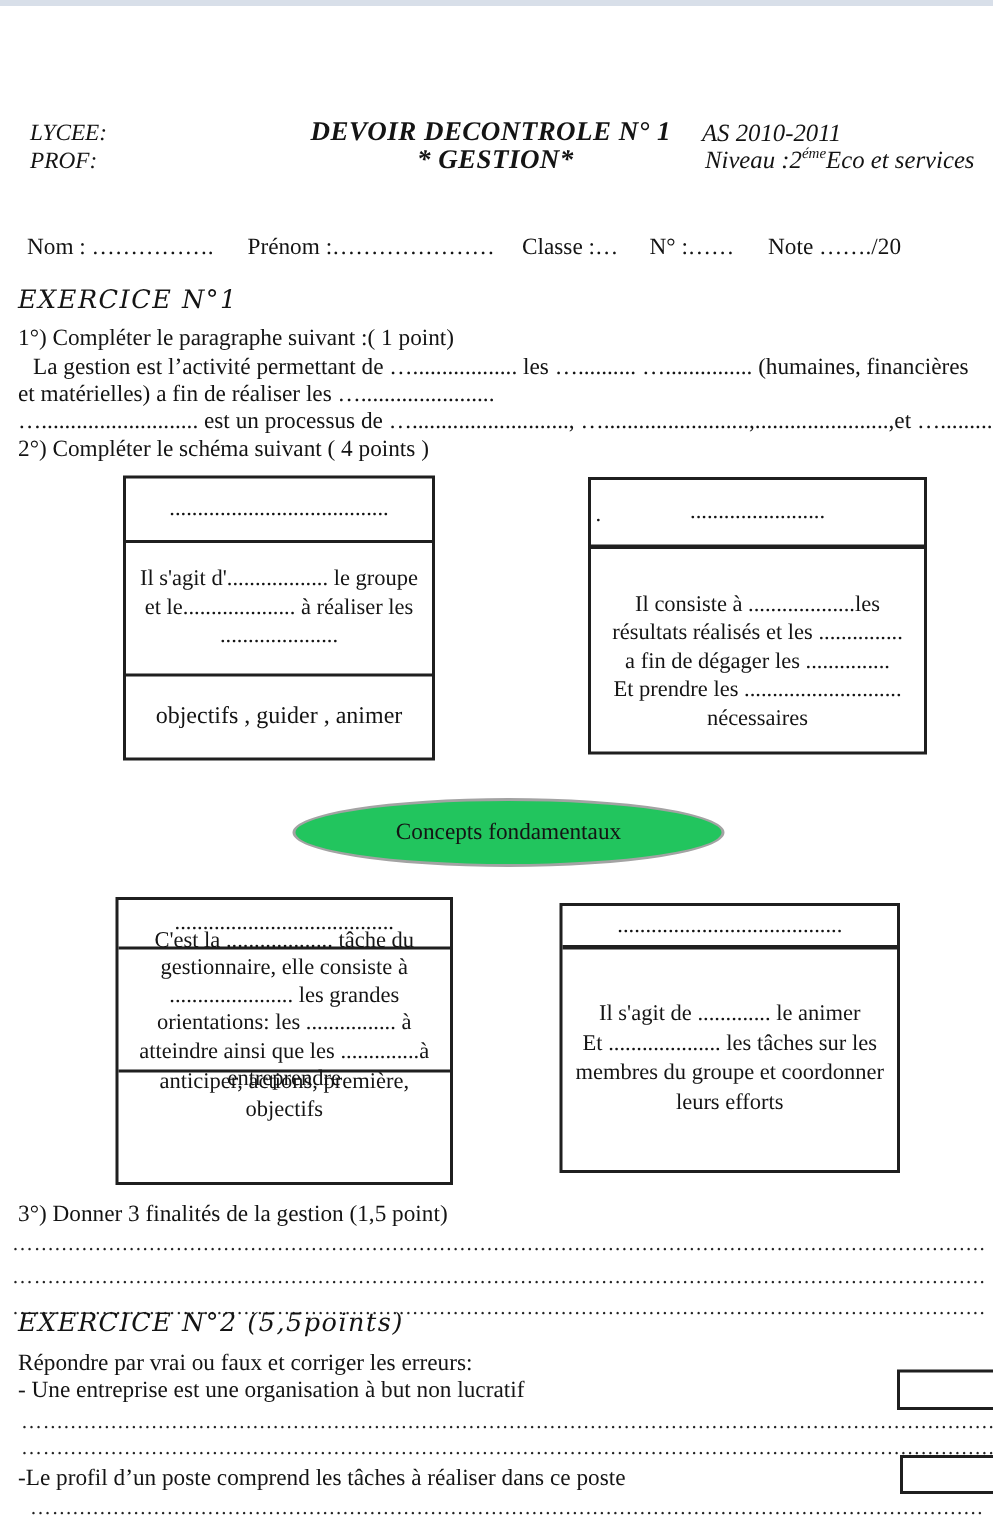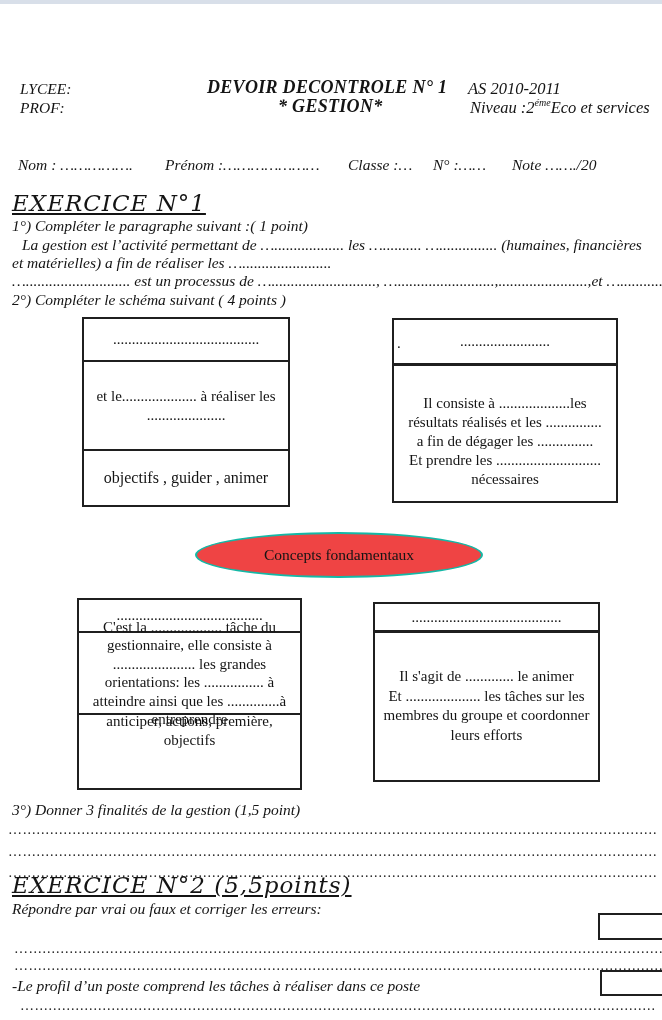--- a/index.html
+++ b/index.html
@@ -1,34 +1,34 @@
 <!DOCTYPE html>
 <html><head>
 <meta charset="utf-8">
 <style>
   html,body{margin:0;padding:0;background:#fff;}
   #page{position:relative;width:662px;height:1020px;background:#ffffff;overflow:hidden;
         font-family:"Liberation Serif","DejaVu Serif",serif;color:#141414;}
   .abs{position:absolute;}
-  .t{font-size:15.5px;line-height:18px;white-space:nowrap;font-style:italic;}
+  .t{font-size:15.5px;line-height:18px;white-space:nowrap;}
   .it{font-style:italic;}
   .hdr-title{font-size:18px;font-weight:600;font-style:italic;letter-spacing:.3px;white-space:nowrap;}
   .hdr-side{font-size:16.5px;font-style:italic;white-space:nowrap;}
   .hdr-side sup{font-size:10px;font-style:italic;}
-  .script-head{font-family:"DejaVu Serif","Liberation Serif",serif;font-style:italic;font-size:23px;
-               letter-spacing:1px;text-decoration:underline;white-space:nowrap;}
+  .script-head{font-family:"DejaVu Serif","Liberation Serif",serif;font-style:italic;font-size:17px;
+               letter-spacing:1px;white-space:nowrap;}
   .box{position:absolute;border:2px solid #1f1f1f;background:#fff;box-sizing:border-box;}
   .sec{box-sizing:border-box;display:flex;flex-direction:column;align-items:center;justify-content:center;
        text-align:center;font-size:15px;line-height:19px;}
   .sec div{white-space:nowrap;}
   .divider-b{border-bottom:2px solid #1f1f1f;}
   .divider-b-thick{border-bottom:3px solid #1f1f1f;}
   .dotline{font-size:14px;letter-spacing:1px;white-space:nowrap;overflow:hidden;width:648px;color:#222;}
-  .ellipse{position:absolute;border:2px solid #14b8a6;border-radius:50%;display:flex;
-           align-items:center;justify-content:center;font-size:15.5px;background:#ef4444;box-sizing:border-box;}
+  .ellipse{position:absolute;border:2px solid #a3a3a3;border-radius:50%;display:flex;
+           align-items:center;justify-content:center;font-size:15.5px;background:#22c55e;box-sizing:border-box;}
   .ansbox{position:absolute;border:2.5px solid #1f1f1f;background:#fff;box-sizing:border-box;}
   .topbar{position:absolute;left:0;top:0;width:662px;height:4px;}
 </style>
 </head>
 <body>
 
 <div id="page">
 
   <div class="topbar" id="topbar" style="background: rgb(216, 223, 233);"></div>
 
@@ -50,20 +50,21 @@
   <div class="abs t" style="left:22px;top:236px">La gestion est l’activité  permettant de ….................. les ….......... …............... (humaines,  financières</div>
   <div class="abs t" style="left:12px;top:254px">et matérielles) a fin de réaliser les ….......................</div>
   <div class="abs t" style="left:12px;top:272px">…........................... est un processus de …..........................., ….........................,.......................,et …................</div>
   <div class="abs t" style="left:12px;top:291px">2°) Compléter le schéma suivant ( 4 points )</div>
 
   <div class="box" style="left:82px;top:317px;width:208px;height:190px">
     <div class="sec divider-b" style="height:43px">
       <div>.......................................</div>
     </div>
     <div class="sec divider-b" style="height:89px">
+      <div>Il s'agit d'.................. le groupe</div>
       <div>et le.................... à réaliser les</div>
       <div>.....................</div>
     </div>
     <div class="sec" style="height:52px;font-size:16px">
       <div>objectifs  , guider , animer</div>
     </div>
   </div>
 
   <div class="box" style="left:392px;top:318px;width:226px;height:185px">
     <div class="sec divider-b-thick" style="height:46px;position:relative">
@@ -114,20 +115,21 @@
   </div>
 
   <div class="abs t" style="left:12px;top:801px">3°) Donner 3 finalités de la gestion (1,5 point)</div>
   <div class="abs dotline" style="left:8px;top:822px">…......................................................................................................................................................  ........................</div>
   <div class="abs dotline" style="left:8px;top:844px">…......................................................................................................................................................  ........................</div>
   <div class="abs dotline" style="left:8px;top:865px">…......................................................................................................................................................  ........................</div>
 
   <div class="abs script-head" style="left:12px;top:872px">EXERCICE  N°2 (5,5points)</div>
   <div class="abs t" style="left:12px;top:900px">Répondre par vrai ou faux et corriger les erreurs:</div>
 
+  <div class="abs t" style="left:12px;top:918px">- Une entreprise est une organisation à but non lucratif</div>
   <div class="ansbox" style="left:598px;top:913px;width:72px;height:27px"></div>
   <div class="abs dotline" style="left:14px;top:941px">…......................................................................................................................................................  ........................</div>
   <div class="abs dotline" style="left:14px;top:958px">…......................................................................................................................................................  ........................</div>
 
   <div class="abs t" style="left:12px;top:977px">-Le profil d’un poste comprend les tâches à réaliser dans ce poste</div>
   <div class="ansbox" style="left:600px;top:970px;width:72px;height:26px"></div>
   <div class="abs dotline" style="left:20px;top:998px;width:636px">…......................................................................................................................................................  ........................</div>
 
 </div>
 

